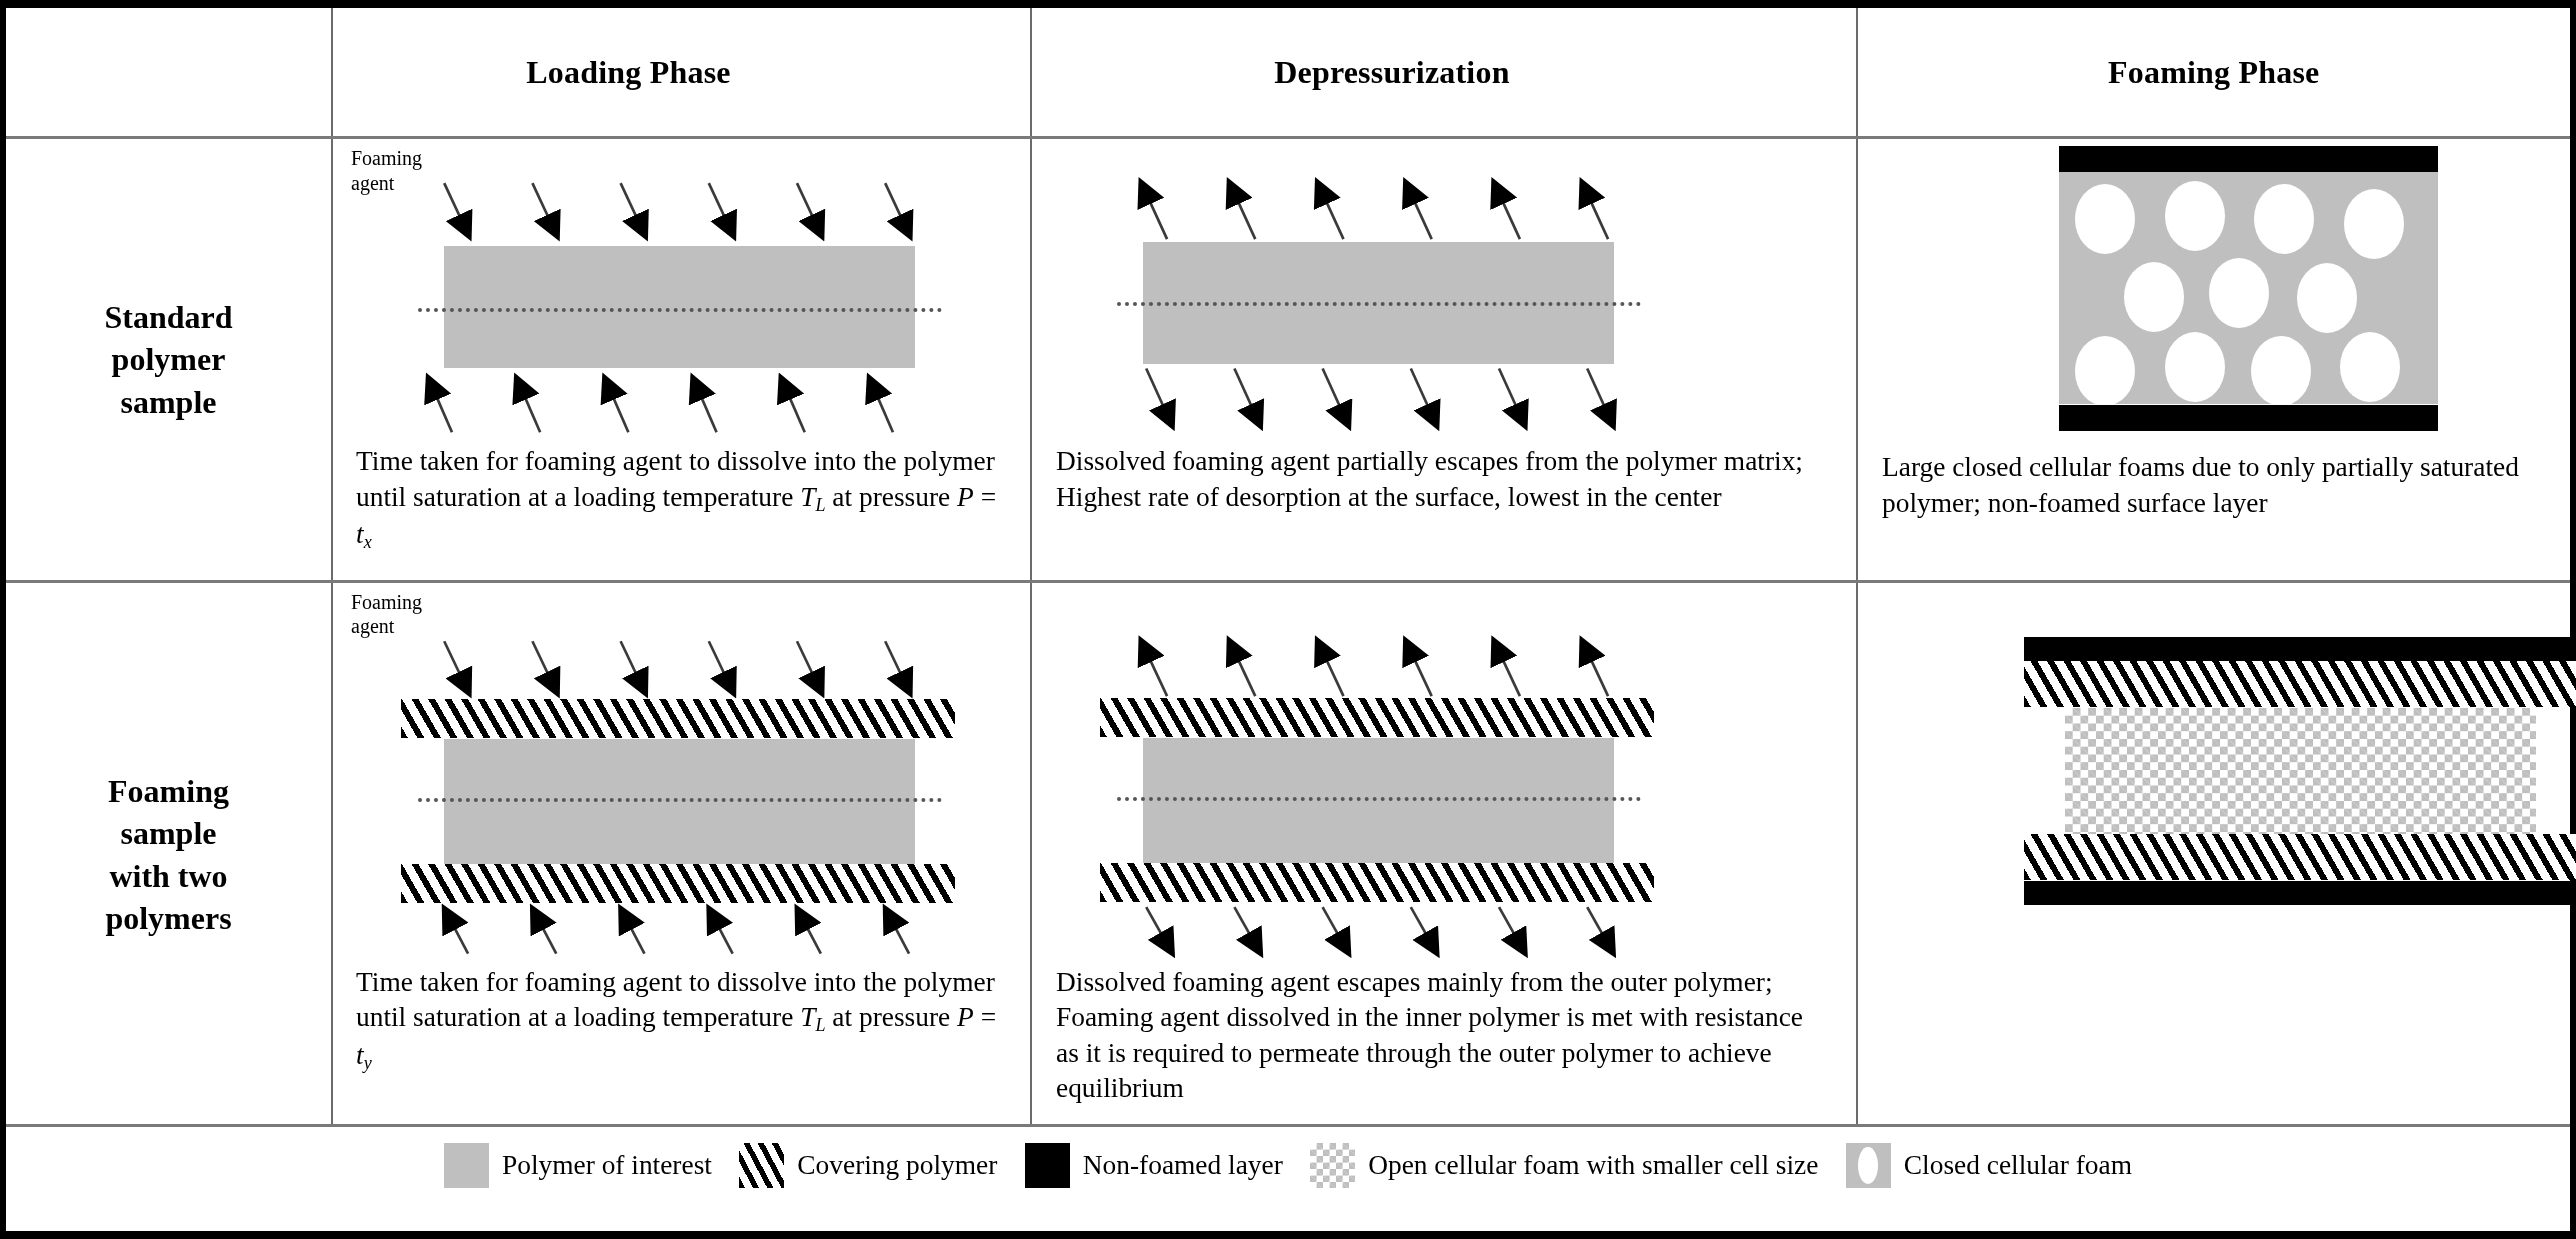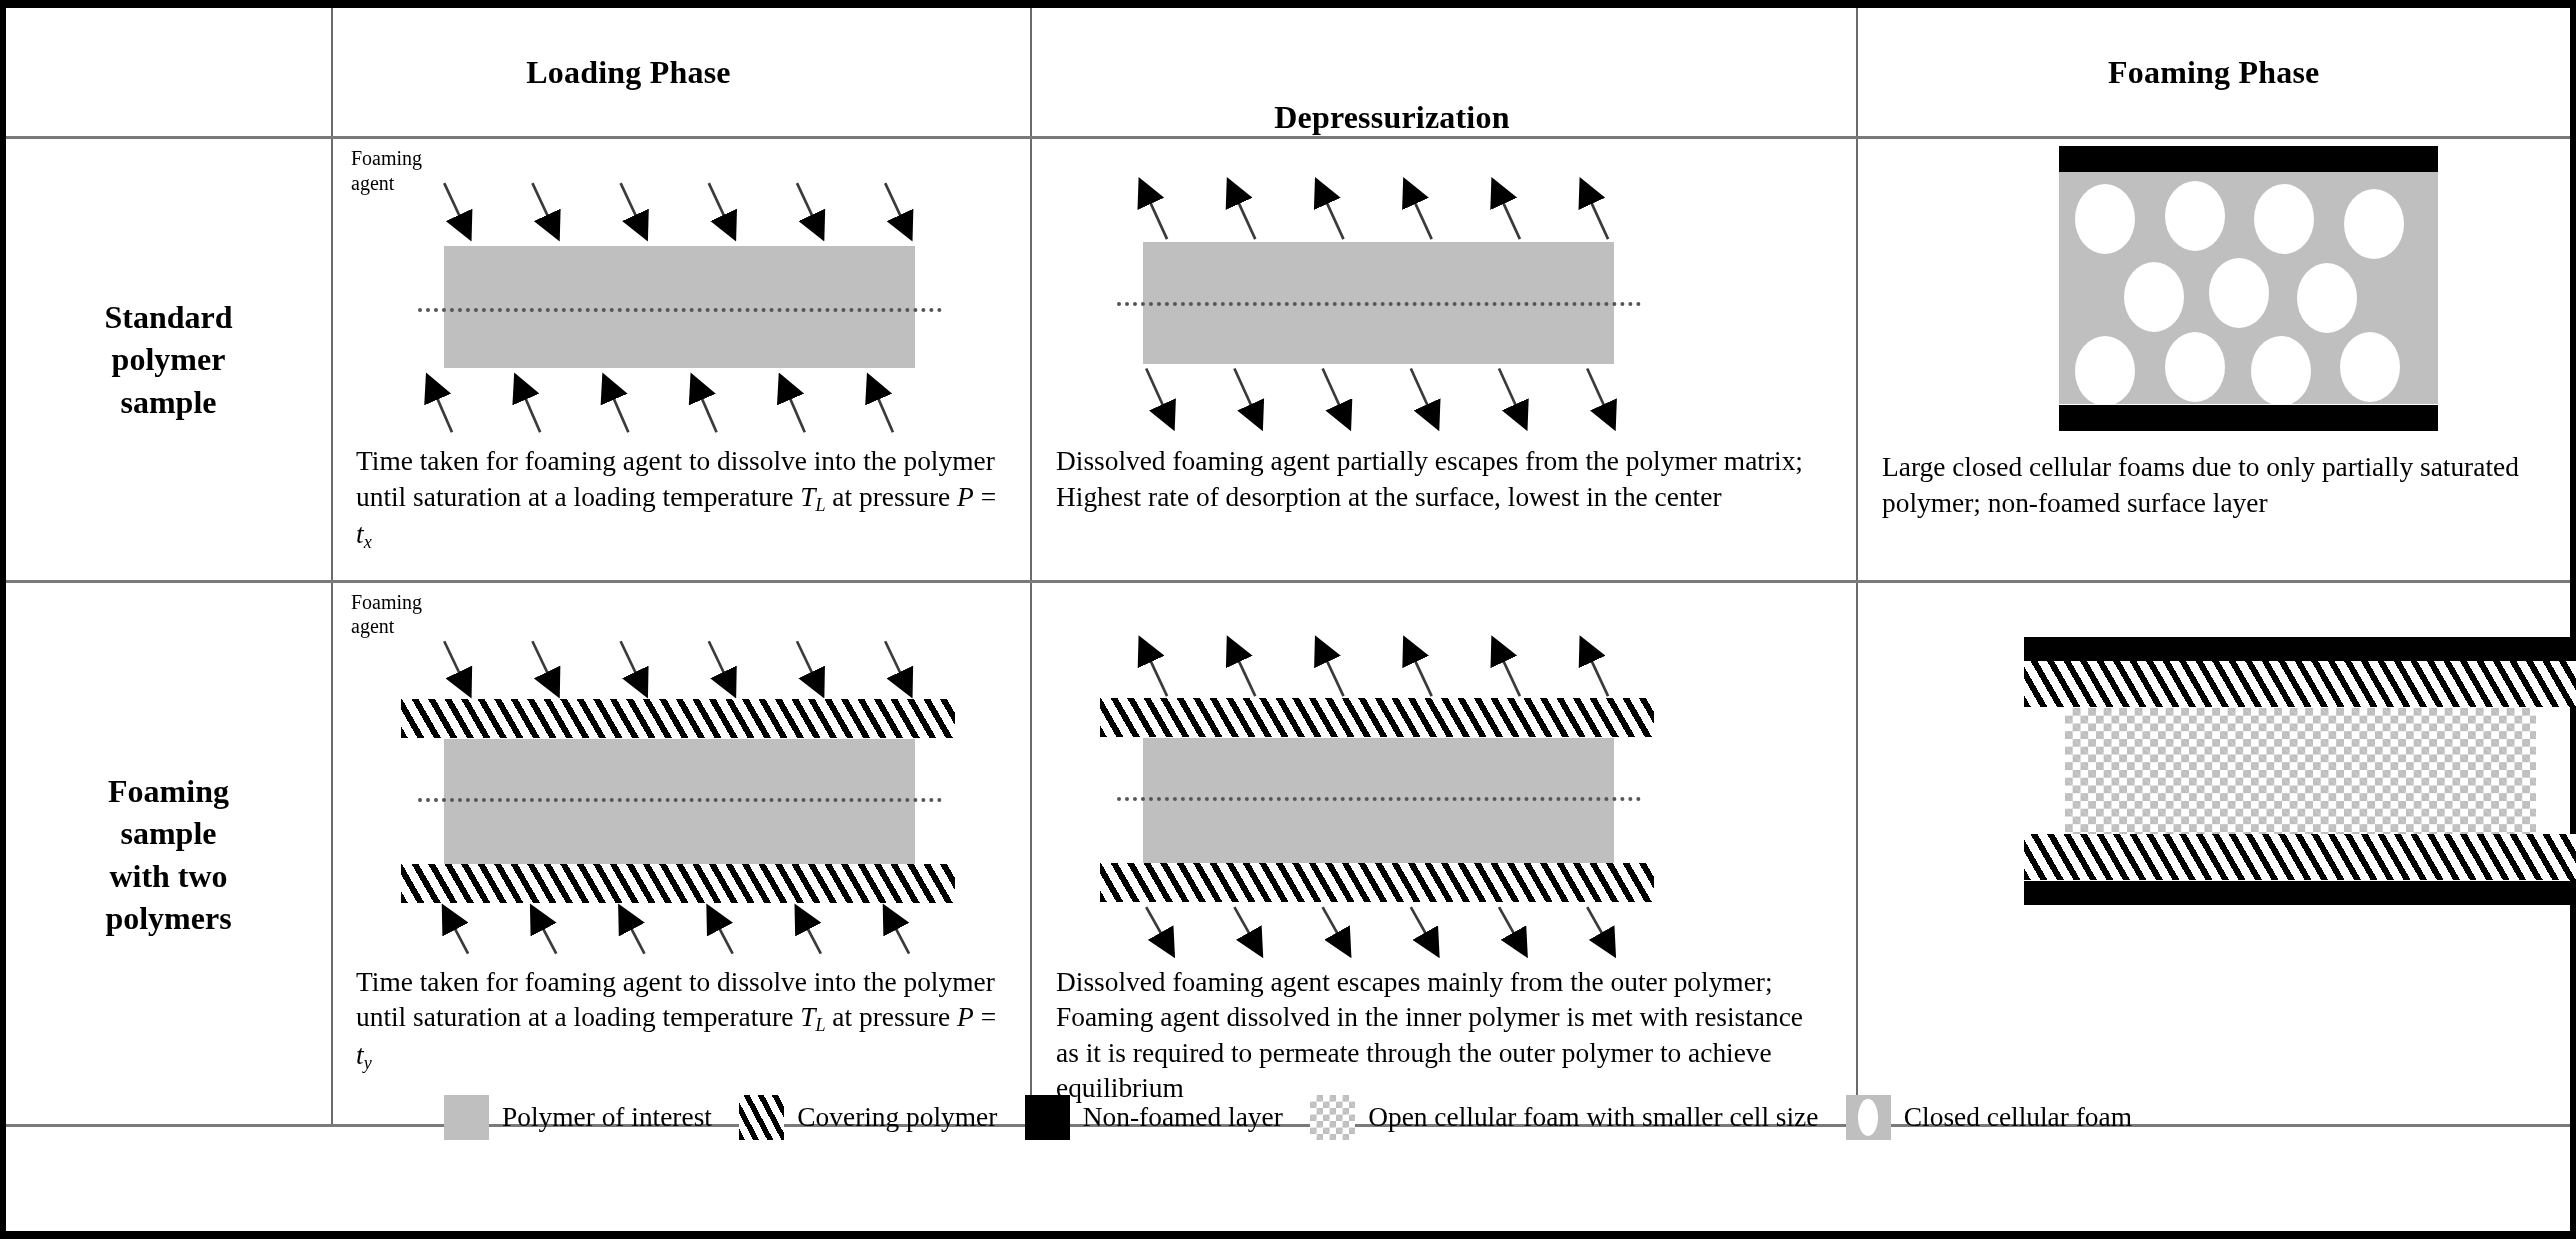--- a/index.html
+++ b/index.html
@@ -80,21 +80,21 @@
 
   <div class="hline" style="top:128px;"></div>
   <div class="hline" style="top:572px;"></div>
   <div class="hline" style="top:1116px;"></div>
 
   <div class="hdr-row">
     <div class="hdr-cell" style="width:325px;"></div>
     <div class="hdr-cell" style="width:596px;">
       <span>Loading Phase</span>
     </div>
-    <div class="hdr-cell" style="width:932px;align-items:flex-end;">
+    <div class="hdr-cell" style="width:932px;">
       <span>Depressurization</span>
     </div>
     <div class="hdr-cell" style="width:713px;align-items:center;">
       <span>Foaming Phase</span>
     </div>
   </div>
 
   <div class="body-row" style="top:131px;height:441px;">
 
     <div class="rowlabel" style="width:325px;">
@@ -274,21 +274,21 @@
       <div class="art" style="height:370px;">
         <div class="blk-black" style="left:168px;top:52px;width:554px;height:24px;"></div>
         <div class="blk-hatch" style="left:168px;top:76px;width:554px;height:46px;"></div>
         <div class="blk-check" style="left:209px;top:123px;width:471px;height:126px;"></div>
         <div class="blk-hatch" style="left:168px;top:249px;width:554px;height:46px;"></div>
         <div class="blk-black" style="left:168px;top:296px;width:554px;height:24px;"></div>
       </div>
     </div>
   </div>
 
-  <div class="legend" style="top:1056px;height:107px;">
+  <div class="legend" style="top:1104px;height:107px;">
     <div class="leg-item">
       <div class="sw sw-gray"></div>
       <span>Polymer of interest</span>
     </div>
     <div class="leg-item">
       <div class="sw sw-hatch"></div>
       <span>Covering polymer</span>
     </div>
     <div class="leg-item">
       <div class="sw sw-black"></div>

